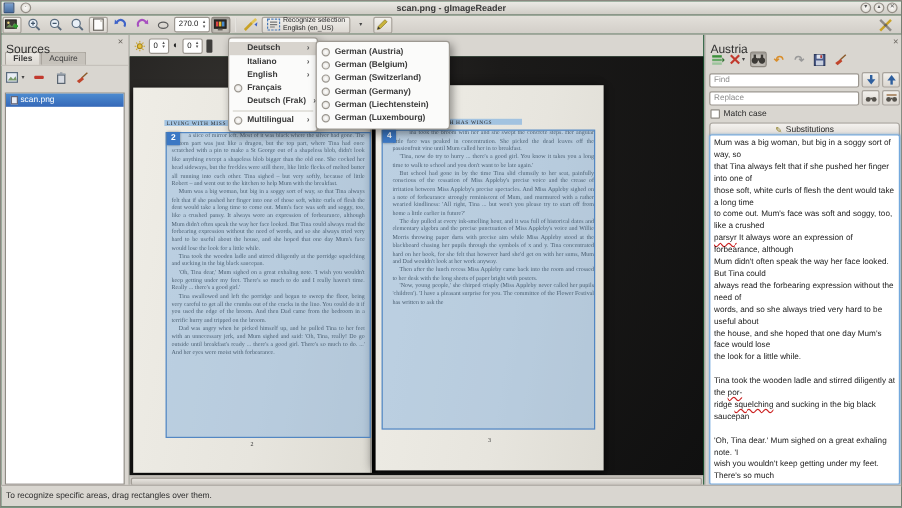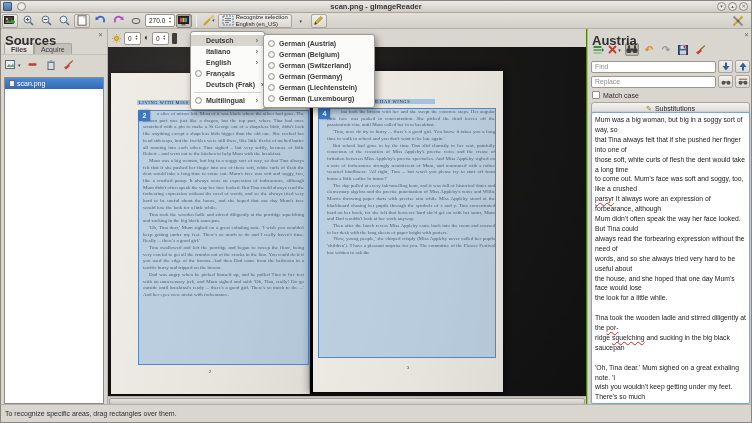--- a/index.html
+++ b/index.html
@@ -1,18 +1,18 @@
 <!DOCTYPE html>
 <html><head>
 <meta charset="utf-8">
 <style>
   * { margin:0; padding:0; box-sizing:border-box; }
   html,body { width:752px; height:423px; overflow:hidden; }
   body { font-family:"Liberation Sans",sans-serif; color:#2b2b2b; }
-  .window { position:relative; width:752px; height:423px; background:#4d7c0f; border:1px solid #8a867f; overflow:hidden; }
+  .window { position:relative; width:752px; height:423px; background:#14532d; border:1px solid #8a867f; overflow:hidden; }
 
   
   .titlebar { position:absolute; left:0; top:0; width:100%; height:12px;
     background:linear-gradient(#ecebe7,#cfccc5); border-bottom:1px solid #a9a49d;
     display:flex; align-items:center; }
   .titlebar .title { position:absolute; left:0; right:0; text-align:center; font-size:7.5px; font-weight:bold; color:#3a3a3a; }
   .winbtn { width:9px; height:9px; border-radius:50%; border:1px solid #938e86;
     background:radial-gradient(#fcfbf9,#d8d4cd); font-size:5px; line-height:7px; text-align:center; color:#555; margin-left:2px; }
   .tb-left { display:flex; align-items:center; margin-left:2px; z-index:2; }
   .tb-right { position:absolute; right:3px; top:1px; display:flex; z-index:2; }
@@ -28,21 +28,21 @@
   .tsep { width:1px; height:12px; background:#b0aca5; border-right:1px solid #f0eeea; margin:0 3px; }
   .spinbox { display:flex; align-items:center; height:13px; background:#fff; border:1px solid #9b968f; border-radius:2px; padding:0 1px; }
   .spinbox .val { font-size:6.5px; padding:0 2px; color:#222; }
   .stepper { display:flex; flex-direction:column; font-size:3.5px; line-height:3.5px; color:#555; padding:0 1px; }
   .recog { display:flex; align-items:center; gap:2px; padding:0 3px; height:14px; }
   .recog .lines { display:flex; flex-direction:column; font-size:5.8px; line-height:6.2px; color:#222; text-align:left; }
   .ddarrow { font-size:5px; color:#444; margin:0 1px; }
   .toolbar .right { position:absolute; right:4px; top:1px; }
 
   
-  .panel-h { font-size:13px; font-weight:bold; color:#2f2f2f; }
+  .panel-h { font-size:10px; font-weight:normal; color:#2f2f2f; }
   .closex { font-size:6px; color:#6a665f; }
   .sources { position:absolute; left:0; top:28px; width:107px; height:377px; background:#d9d6d0; border-right:1px solid #b3afa9; }
   .src-head { position:relative; height:12px; padding:2px 4px 0 4px; }
   .src-head .closex { position:absolute; right:4px; top:2px; }
   .tabs { display:flex; margin:2px 3px 0 3px; }
   .tab { font-size:7px; padding:2px 6px 1px 6px; border:1px solid #a9a49d; border-bottom:none; border-radius:2px 2px 0 0; background:#c6c2bb; color:#3c3c3c; }
   .tab.active { background:linear-gradient(#eceae6,#dcd8d2); font-weight:bold; }
   .src-tools { display:flex; align-items:center; gap:4px; padding:3px 4px; border-top:1px solid #c5c1bb; }
   .src-list { position:absolute; left:3px; right:3px; top:48px; bottom:2px; background:#fff; border:1px solid #8f8b84; }
   .src-row { height:11px; background:linear-gradient(#4c8bd0,#3568b8); color:#fff; font-size:7px; line-height:11px; padding-left:4px; display:flex; align-items:center; gap:2px; }

